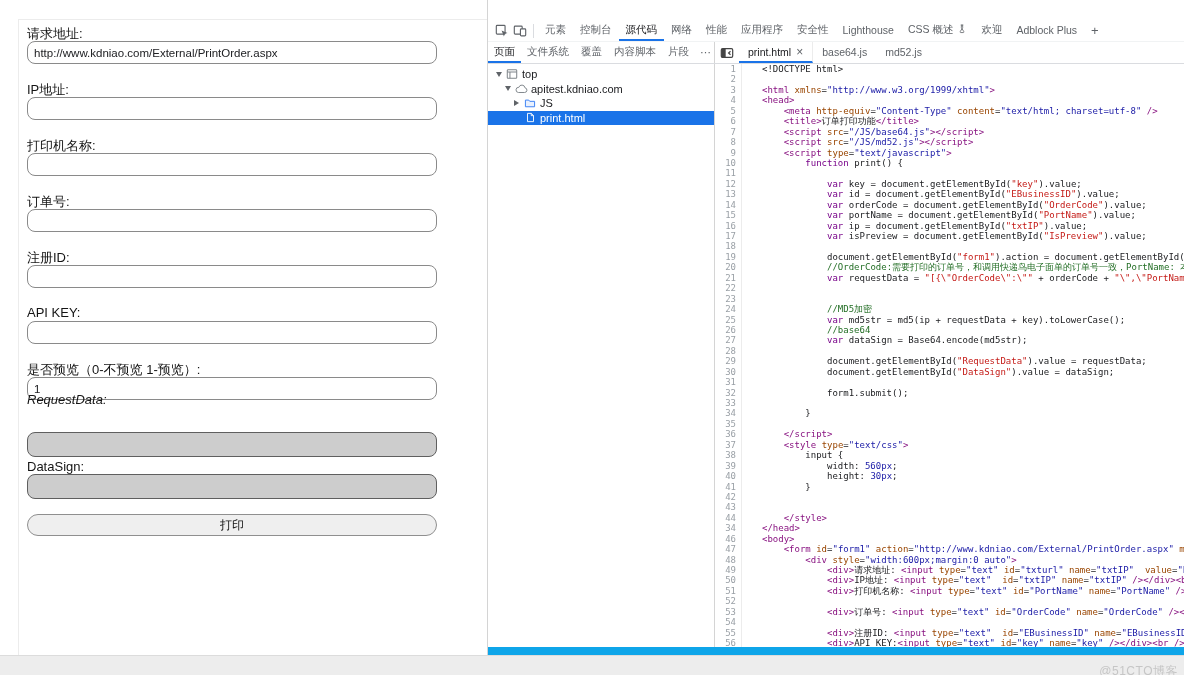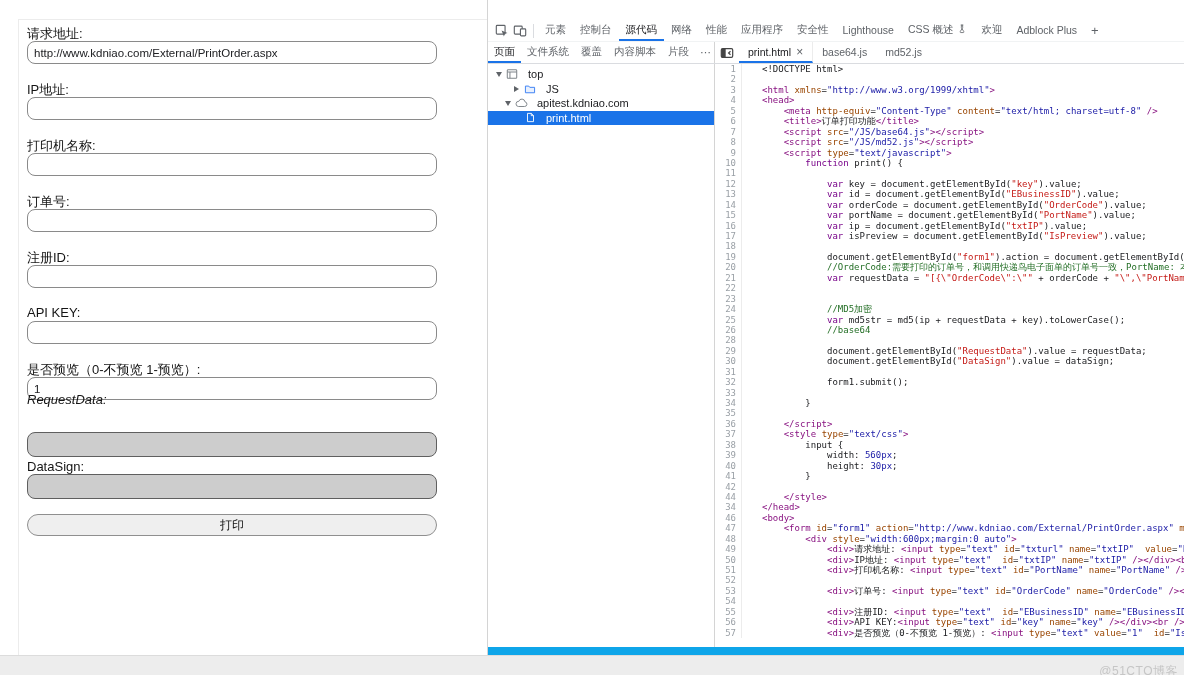--- a/index.html
+++ b/index.html
@@ -50,21 +50,21 @@
   .tree{position:absolute;left:0;top:0;bottom:0;width:227px;border-right:1px solid #d4d4d4;
         box-sizing:border-box;padding-top:3px;font-size:11px;color:#202124;}
   .trow{display:flex;align-items:center;height:14.5px;white-space:nowrap;}
   .trow.sel{background:#1a73e8;color:#fff;}
   .exp{width:11px;flex:none;display:flex;align-items:center;justify-content:center;}
   .exp.open::before{content:"";border-left:3.5px solid transparent;border-right:3.5px solid transparent;
                     border-top:5px solid #5f6368;}
   .exp.closed::before{content:"";border-top:3.5px solid transparent;border-bottom:3.5px solid transparent;
                       border-left:5px solid #5f6368;}
   .ticon{width:16px;flex:none;display:flex;align-items:center;justify-content:center;}
-  .tlabel{margin-left:8px;text-align:right;}
+  .tlabel{margin-left:2px;text-align:right;}
   
   .editor{position:absolute;left:228px;top:0;right:0;bottom:0;overflow:hidden;
           font-family:"DejaVu Sans Mono","Liberation Mono",monospace;font-size:9px;line-height:10.45px;}
   .cl{display:flex;height:10.45px;}
   .ln{width:26px;flex:none;text-align:right;padding-right:5px;color:#9aa0a6;border-right:1px solid #ececec;
       box-sizing:border-box;}
   .ct{white-space:pre;padding-left:4px;color:#202124;margin-left:16px;}
   .tk-t{color:#881280}.tk-a{color:#994500}.tk-v{color:#1a1aa6}.tk-s{color:#c41a16}
   .tk-k{color:#770088}.tk-c{color:#236e25}.tk-p{color:#202124}.tk-n{color:#1a1aa6}
   
@@ -196,37 +196,37 @@
           <div class="trow" style="padding-left: 5px;">
             <span class="exp open"></span>
             <span class="ticon">
               <svg viewBox="0 0 14 14" width="12" height="12">
                 <rect x="1.5" y="2" width="11" height="10" rx="1" fill="none" stroke="#80868b" stroke-width="1.2"></rect>
                 <path d="M1.5 4.6h11 M4.6 4.6V12" stroke="#80868b" stroke-width="1.2" fill="none"></path>
               </svg>
             </span>
             <span class="tlabel">top</span>
           </div>
+          <div class="trow" style="padding-left: 14px;">
+            <span class="exp open"></span>
+            <span class="ticon">
+              <svg viewBox="0 0 16 12" width="13" height="10">
+                <path d="M4.2 10.3h7.6a2.9 2.9 0 0 0 .5-5.75 3.9 3.9 0 0 0-7.6-.6A3.1 3.1 0 0 0 4.2 10.3z" fill="none" stroke="#80868b" stroke-width="1.2"></path>
+              </svg>
+            </span>
+            <span class="tlabel">apitest.kdniao.com</span>
+          </div>
           <div class="trow" style="padding-left: 23px;">
             <span class="exp closed"></span>
             <span class="ticon">
               <svg viewBox="0 0 14 12" width="12" height="10">
                 <path d="M1.5 2.5h4l1.2 1.5h5.8v6.5h-11z" fill="#e8f0fe" stroke="#4285f4" stroke-width="1.2"></path>
               </svg>
             </span>
             <span class="tlabel">JS</span>
-          </div>
-          <div class="trow" style="padding-left: 14px;">
-            <span class="exp open"></span>
-            <span class="ticon">
-              <svg viewBox="0 0 16 12" width="13" height="10">
-                <path d="M4.2 10.3h7.6a2.9 2.9 0 0 0 .5-5.75 3.9 3.9 0 0 0-7.6-.6A3.1 3.1 0 0 0 4.2 10.3z" fill="none" stroke="#80868b" stroke-width="1.2"></path>
-              </svg>
-            </span>
-            <span class="tlabel">apitest.kdniao.com</span>
           </div>
           <div class="trow sel" style="padding-left: 23px;">
             <span class="exp"></span>
             <span class="ticon">
               <svg viewBox="0 0 12 14" width="9" height="11">
                 <path d="M2 1.5h5l3 3v8H2z" fill="none" stroke="#ffffff" stroke-width="1.2"></path>
                 <path d="M7 1.5v3h3" fill="none" stroke="#ffffff" stroke-width="1.2"></path>
               </svg>
             </span>
             <span class="tlabel">print.html</span>
@@ -331,20 +331,24 @@
           </div>
           <div class="cl">
             <span class="ln">25</span>
             <span class="ct"><span class="tk-p">            </span><span class="tk-k">var</span><span class="tk-p"> md5str = md5(ip + requestData + key).toLowerCase();</span></span>
           </div>
           <div class="cl">
             <span class="ln">26</span>
             <span class="ct"><span class="tk-p">            </span><span class="tk-c">//base64</span></span>
           </div>
           <div class="cl">
+            <span class="ln">27</span>
+            <span class="ct"><span class="tk-p">            </span><span class="tk-k">var</span><span class="tk-p"> dataSign = Base64.encode(md5str);</span></span>
+          </div>
+          <div class="cl">
             <span class="ln">28</span>
             <span class="ct"></span>
           </div>
           <div class="cl">
             <span class="ln">29</span>
             <span class="ct"><span class="tk-p">            document.getElementById(</span><span class="tk-s">"RequestData"</span><span class="tk-p">).value = requestData;</span></span>
           </div>
           <div class="cl">
             <span class="ln">30</span>
             <span class="ct"><span class="tk-p">            document.getElementById(</span><span class="tk-s">"DataSign"</span><span class="tk-p">).value = dataSign;</span></span>
@@ -388,20 +392,24 @@
           <div class="cl">
             <span class="ln">40</span>
             <span class="ct"><span class="tk-p">            height: </span><span class="tk-n">30px</span><span class="tk-p">;</span></span>
           </div>
           <div class="cl">
             <span class="ln">41</span>
             <span class="ct"><span class="tk-p">        }</span></span>
           </div>
           <div class="cl">
             <span class="ln">42</span>
+            <span class="ct"></span>
+          </div>
+          <div class="cl">
+            <span class="ln">43</span>
             <span class="ct"></span>
           </div>
           <div class="cl">
             <span class="ln">44</span>
             <span class="ct"><span class="tk-p">    </span><span class="tk-t">&lt;/style&gt;</span></span>
           </div>
           <div class="cl">
             <span class="ln">34</span>
             <span class="ct"><span class="tk-t">&lt;/head&gt;</span></span>
           </div>

